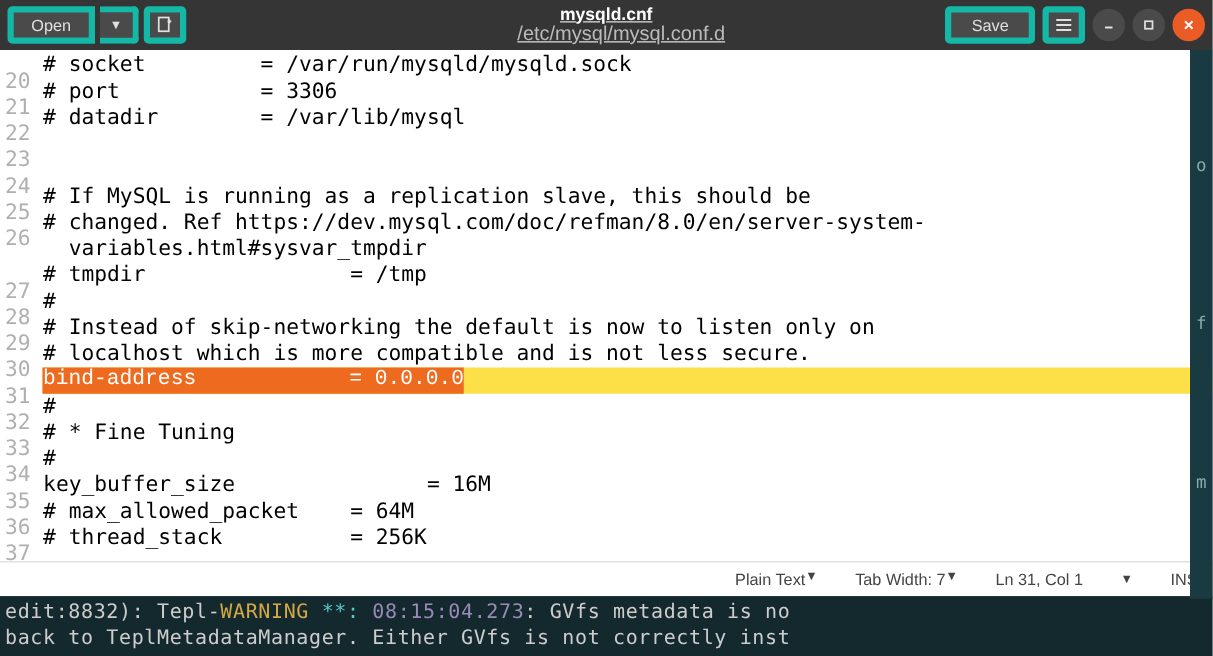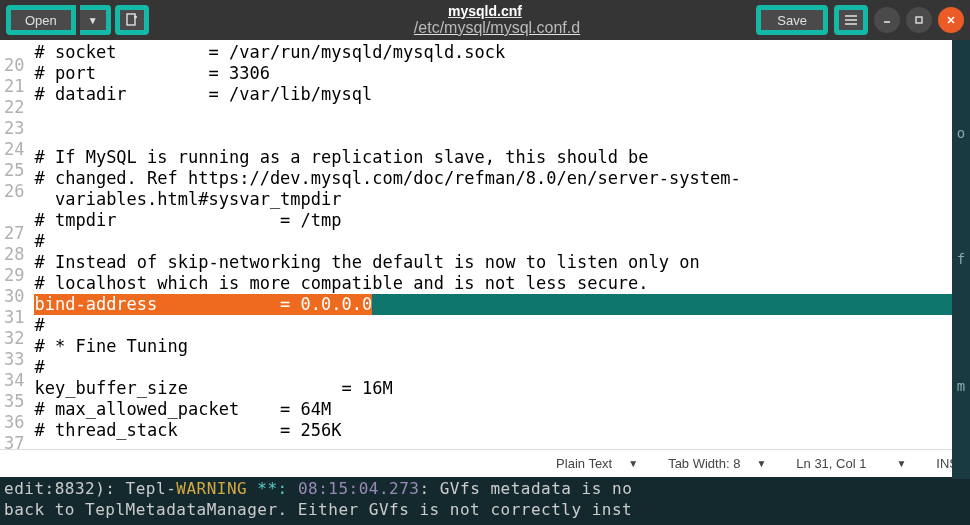--- a/index.html
+++ b/index.html
@@ -37,35 +37,35 @@
   font-size: 17px; line-height: 1.23; overflow: hidden; position: relative;
 }
 .gutter {
   background: #fff; color: #b0b0b0; text-align: right; padding: 15px 6px 0 4px;
   user-select: none; font-size: 17px; min-width: 28px;
 }
 .gutter div { height: 21px; }
 .code { flex: 1; padding: 2px 0 0 4px; color: #000; white-space: pre; position: relative; }
 .code div { height: 21px; }
 .highlight { background: #ed6a1f; color: #fff; display: inline-block; }
-.line-current { background: #0f766e; }
+.line-current { background: #fde047; font-family: Liberation Mono, monospace; }
 .scrollbar {
   position: absolute; right: 0; top: 0; width: 12px; height: 100%;
   background: #f0f0f0;
 }
 .scrollthumb {
   position: absolute; right: 1px; top: 110px; width: 10px; height: 140px;
   background: #c8c8c8; border-radius: 5px;
 }
 .statusbar {
   background: #fff; height: 28px; display: flex; align-items: center;
   font-size: 13px; color: #444; border-top: 1px solid #ddd;
   padding: 0 12px; gap: 30px; justify-content: flex-end;
 }
-.status-item { display: flex; align-items: center; gap: 16px; cursor: pointer; }
+.status-item { display: flex; gap: 0; cursor: pointer; }
 .terminal {
   background: #14292e; color: #ccc; font-family: 'DejaVu Sans Mono',monospace;
   font-size: 16px; padding: 2px 4px; line-height: 1.3; height: 48px; overflow: hidden;
   letter-spacing: 0.5px;
 }
 .term-cyan { color: #5ac8c8; }
 .term-yellow { color: #d4a843; }
 .term-purple { color: #9a8ab8; }
 .right-strip {
   position: absolute; right: 0; top: 40px; bottom: 46px; width: 18px;
@@ -154,21 +154,21 @@
       <div class="scrollthumb"></div>
     </div>
   </div>
 
   <div class="statusbar">
     <div class="status-item">
       <span>Plain Text</span>
       <span class="caret-down">▼</span>
     </div>
     <div class="status-item">
-      <span>Tab Width: 8</span>
+      <span>Tab Width: 7</span>
       <span class="caret-down">▼</span>
     </div>
     <div class="status-item">
       <span>Ln 31, Col 1</span>
     </div>
     <div class="status-item">
       <span class="caret-down">▼</span>
     </div>
     <div class="status-item">
       <span>INS</span>

